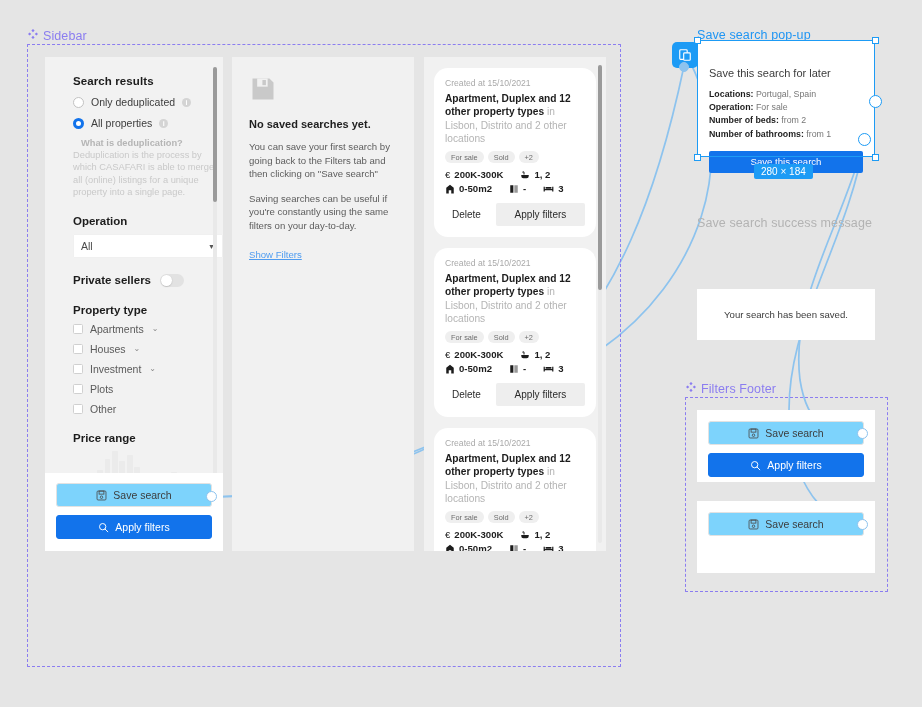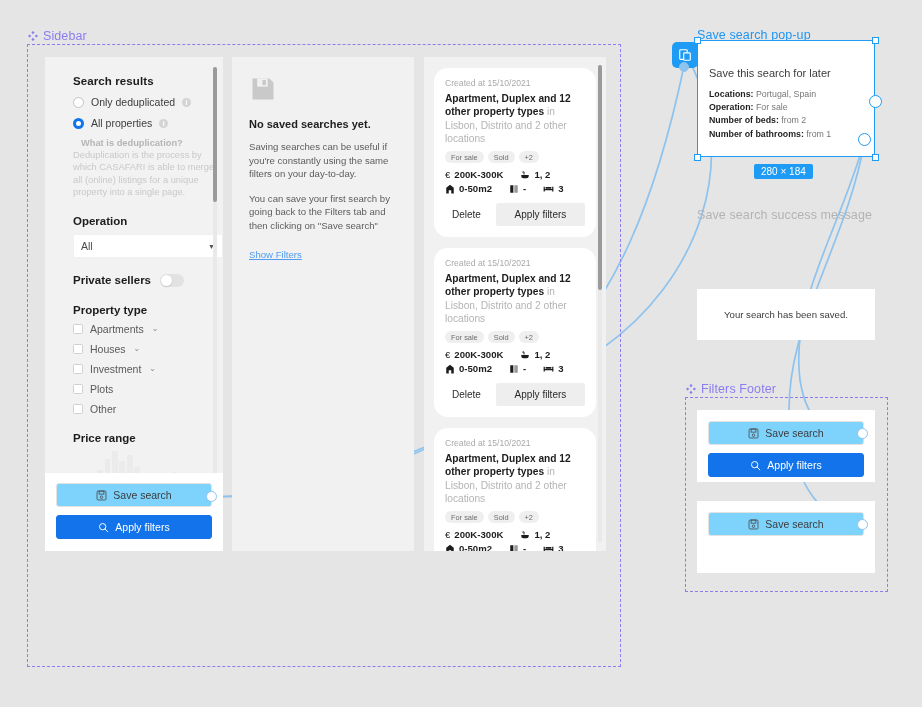--- a/index.html
+++ b/index.html
@@ -10,21 +10,21 @@
     overflow:hidden;
     position:relative;
     -webkit-font-smoothing:antialiased;
   }
   .canvas{position:absolute;left:0;top:0;width:922px;height:707px;}
   .abs{position:absolute;}
 
   
   .frame-label{
     position:absolute;font-size:12.5px;letter-spacing:.1px;
-    color:#8b7df0;display:flex;align-items:center;gap:5px;white-space:nowrap;
+    color:#8b7df0;display:flex;align-items:flex-start;gap:5px;white-space:nowrap;
   }
   .frame-label .diamond{
     width:10px;height:10px;display:inline-block;position:relative;flex:0 0 auto;
   }
   .frame-label .diamond svg{display:block;}
   .frame-dash{
     position:absolute;border:1.3px dashed #8b7df0;border-radius:1px;
     box-sizing:border-box;background:transparent;
   }
   .frame-label.blue{color:#2196f3;}
@@ -300,22 +300,22 @@
   <div class="abs panel-grey" id="empty-panel">
     <div class="ep-pad">
       <div style="margin-bottom:4px;">
         <svg width="28" height="28" viewBox="0 0 24 24" fill="#c9c9c9">
           <path d="M3 3h14.5L21 6.5V21H3V3z"></path>
           <rect x="7" y="3" width="9" height="7" fill="#f1f1f1"></rect>
           <rect x="11.5" y="4.3" width="3" height="4.4" fill="#c9c9c9"></rect>
         </svg>
       </div>
       <div class="ep-title">No saved searches yet.</div>
+      <p class="ep-body">You can save your first search by going back to the Filters tab and then clicking on "Save search"</p>
       <p class="ep-body">Saving searches can be useful if you're constantly using the same filters on your day-to-day.</p>
-      <p class="ep-body">You can save your first search by going back to the Filters tab and then clicking on "Save search"</p>
       <a class="ep-link">Show Filters</a>
     </div>
   </div>
 
   <div class="abs panel-grey" id="cards-col">
     <div id="cards-host">
         <div class="card">
           <div class="card-date">Created at 15/10/2021</div>
           <div class="card-title"><b>Apartment, Duplex and 12 other property types</b><span> in Lisbon, Distrito and 2 other locations</span></div>
           <div class="tags">
@@ -479,41 +479,44 @@
       <div>
         <b>Operation:</b><span> For sale</span>
       </div>
       <div>
         <b>Number of beds:</b><span> from 2</span>
       </div>
       <div>
         <b>Number of bathrooms:</b><span> from 1</span>
       </div>
     </div>
+    <div class="pu-btn">
+      <span>Save this search</span>
+    </div>
   </div>
 
   <div class="sel-frame" style="left:697px;top:40px;width:178px;height:117px;"></div>
   <div class="sq-handle" style="left:694px;top:37px;"></div>
   <div class="sq-handle" style="left:872px;top:37px;"></div>
   <div class="sq-handle" style="left:694px;top:154px;"></div>
   <div class="sq-handle" style="left:872px;top:154px;"></div>
   <div class="rd-handle" style="left:869px;top:95px;"></div>
   <div class="rd-handle" style="left:858px;top:133px;"></div>
 
   <div class="comp-badge" style="left:672px;top:42px;">
     <svg width="14" height="14" viewBox="0 0 16 16" fill="none" stroke="#fff" stroke-width="1.3">
       <rect x="2" y="2" width="8.5" height="11" rx="1"></rect>
       <rect x="6.5" y="5.5" width="7.5" height="8.5" rx="1" fill="#1d9bf5"></rect>
     </svg>
   </div>
   <div class="rd-handle" style="left:679px;top:62px;width:10px;height:10px;background:#8dc3ee;border-color:#8dc3ee;"></div>
 
   <div class="dim-badge" style="left:754px;top:164px;">280 × 184</div>
 
-  <div class="frame-label grey" style="left:697px;top:208px;">
+  <div class="frame-label grey" style="left:697px;top:216px;">
     <span>Save search success message</span>
   </div>
   <div class="abs panel" id="toast">
     <span class="toast-txt">Your search has been saved.</span>
   </div>
 
   <div class="frame-label" style="left:686px;top:382px;">
     <span class="diamond">
       <svg width="10" height="10" viewBox="0 0 10 10">
           <path d="M5 0l1.6 1.6L5 3.2 3.4 1.6zM0 5l1.6-1.6L3.2 5 1.6 6.6zM10 5L8.4 6.6 6.8 5 8.4 3.4zM5 6.8l1.6 1.6L5 10 3.4 8.4z" fill="#8b7df0"></path>

